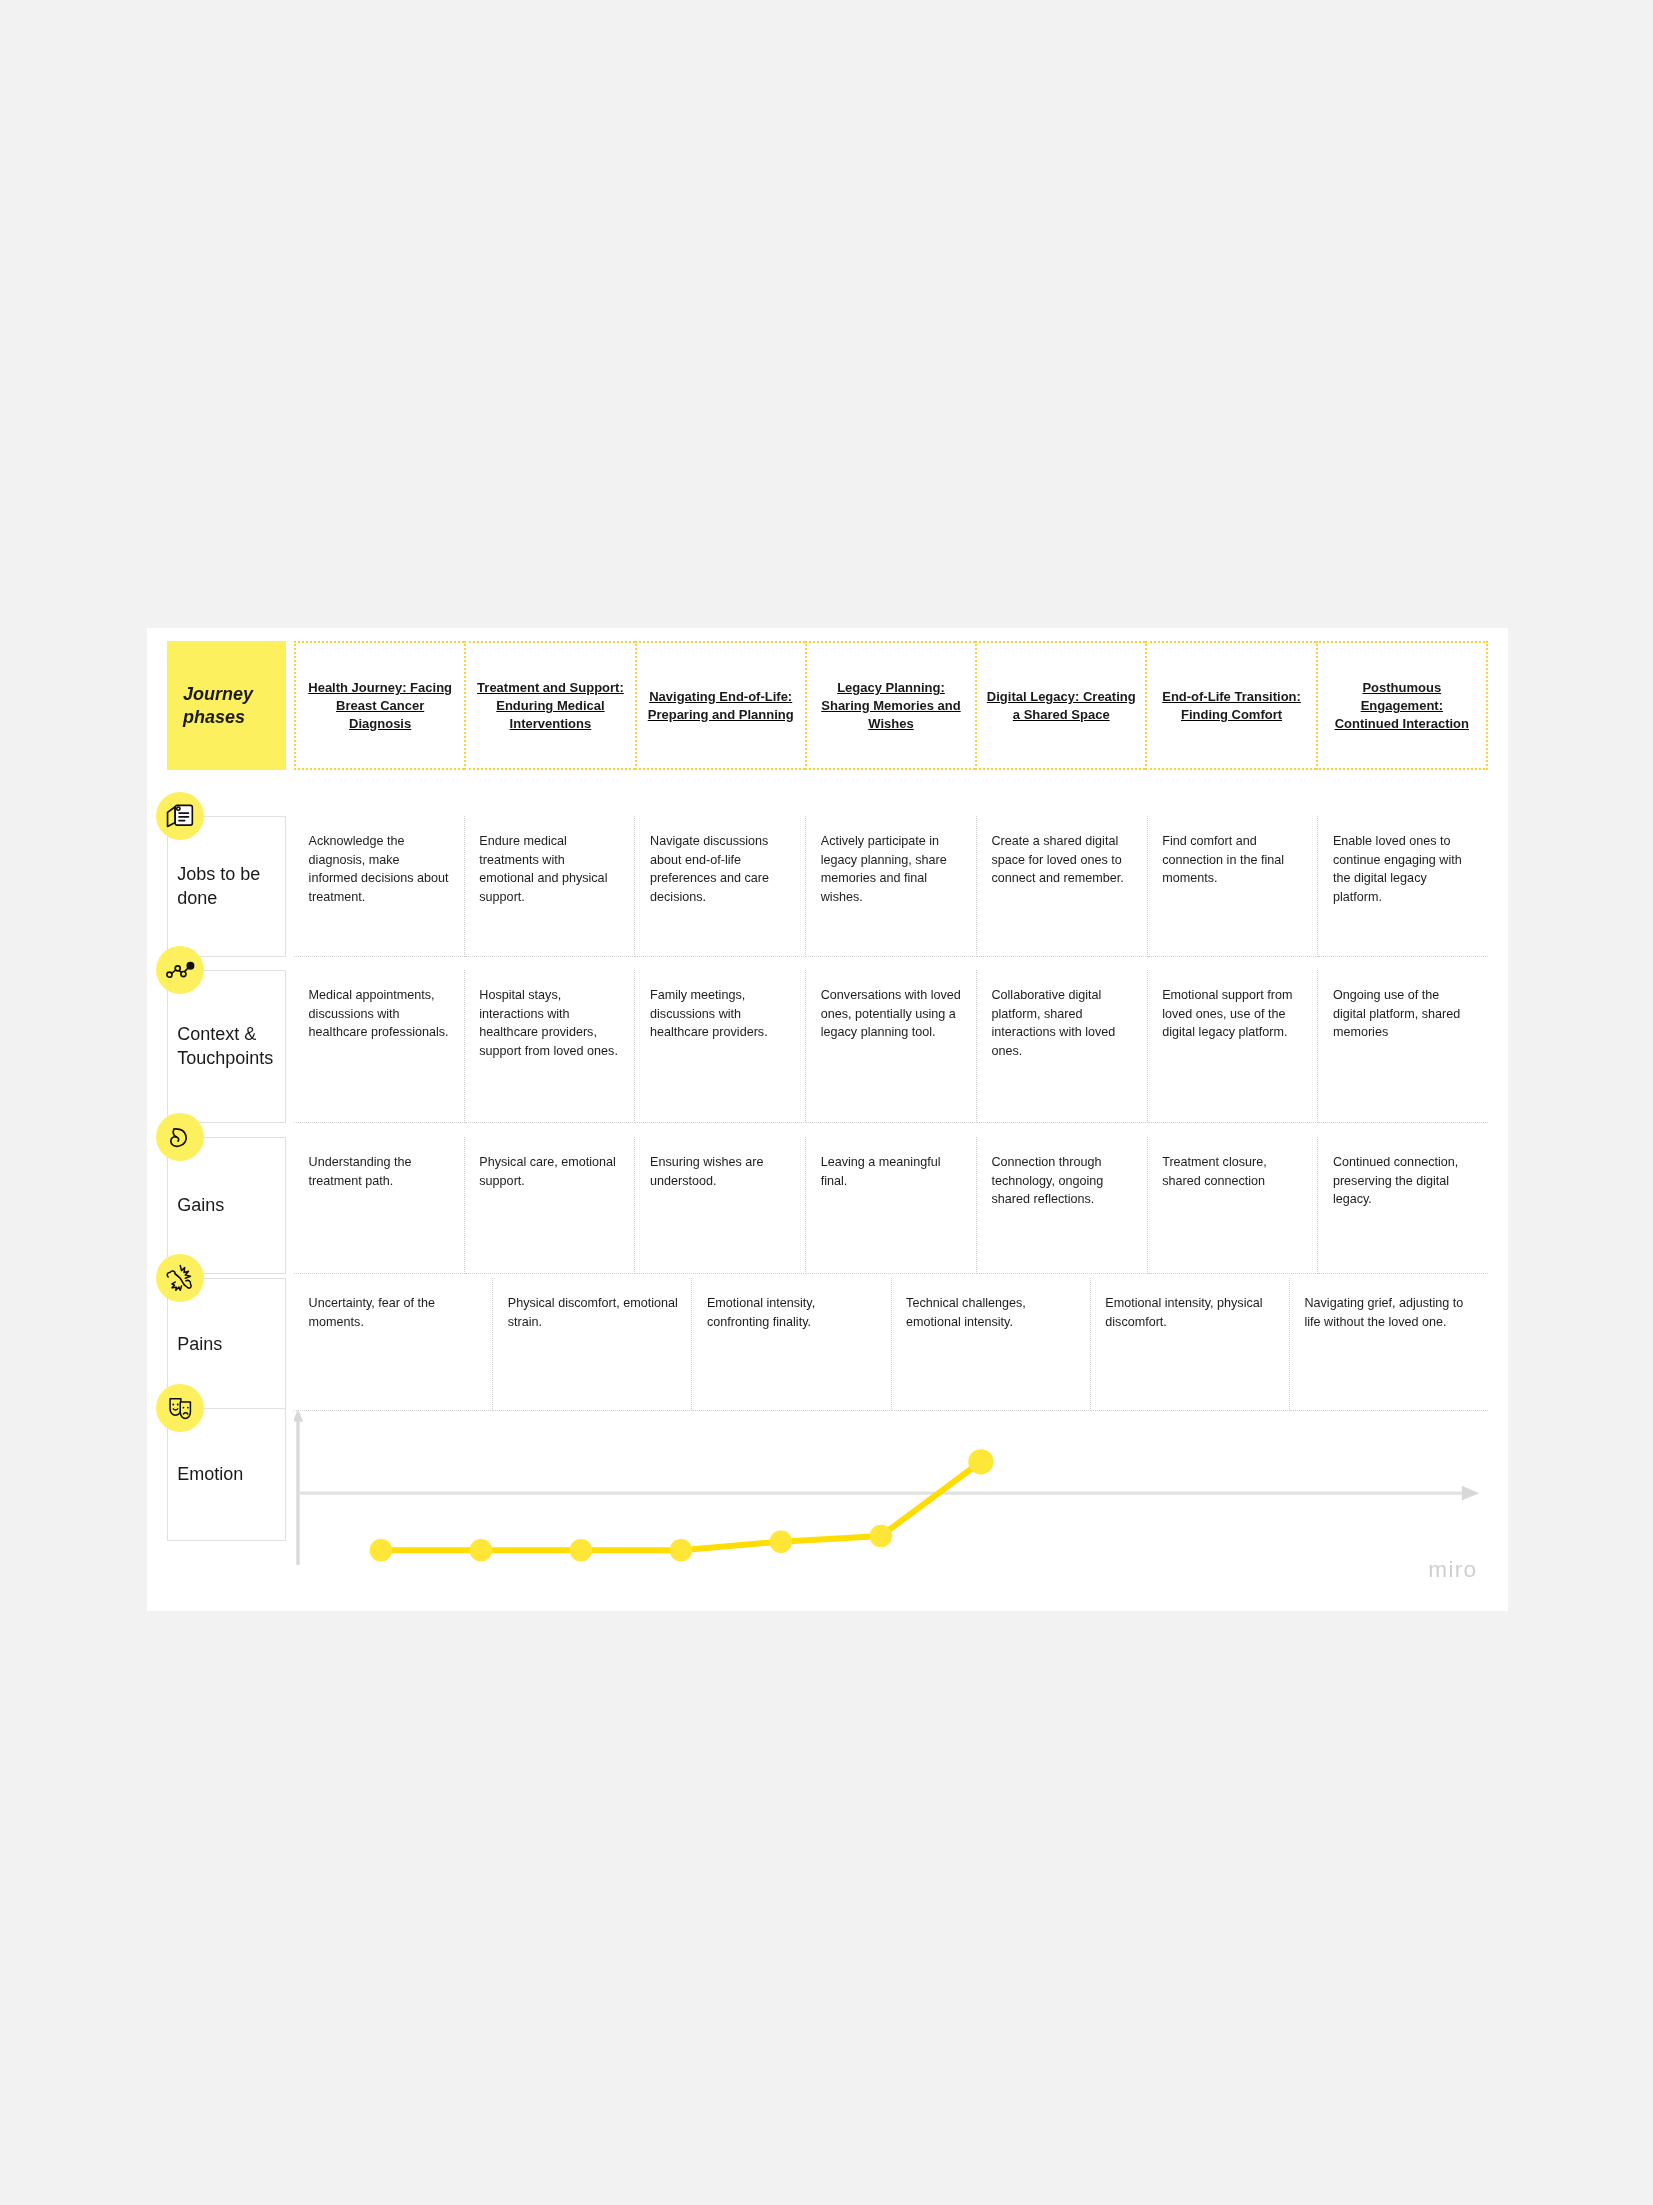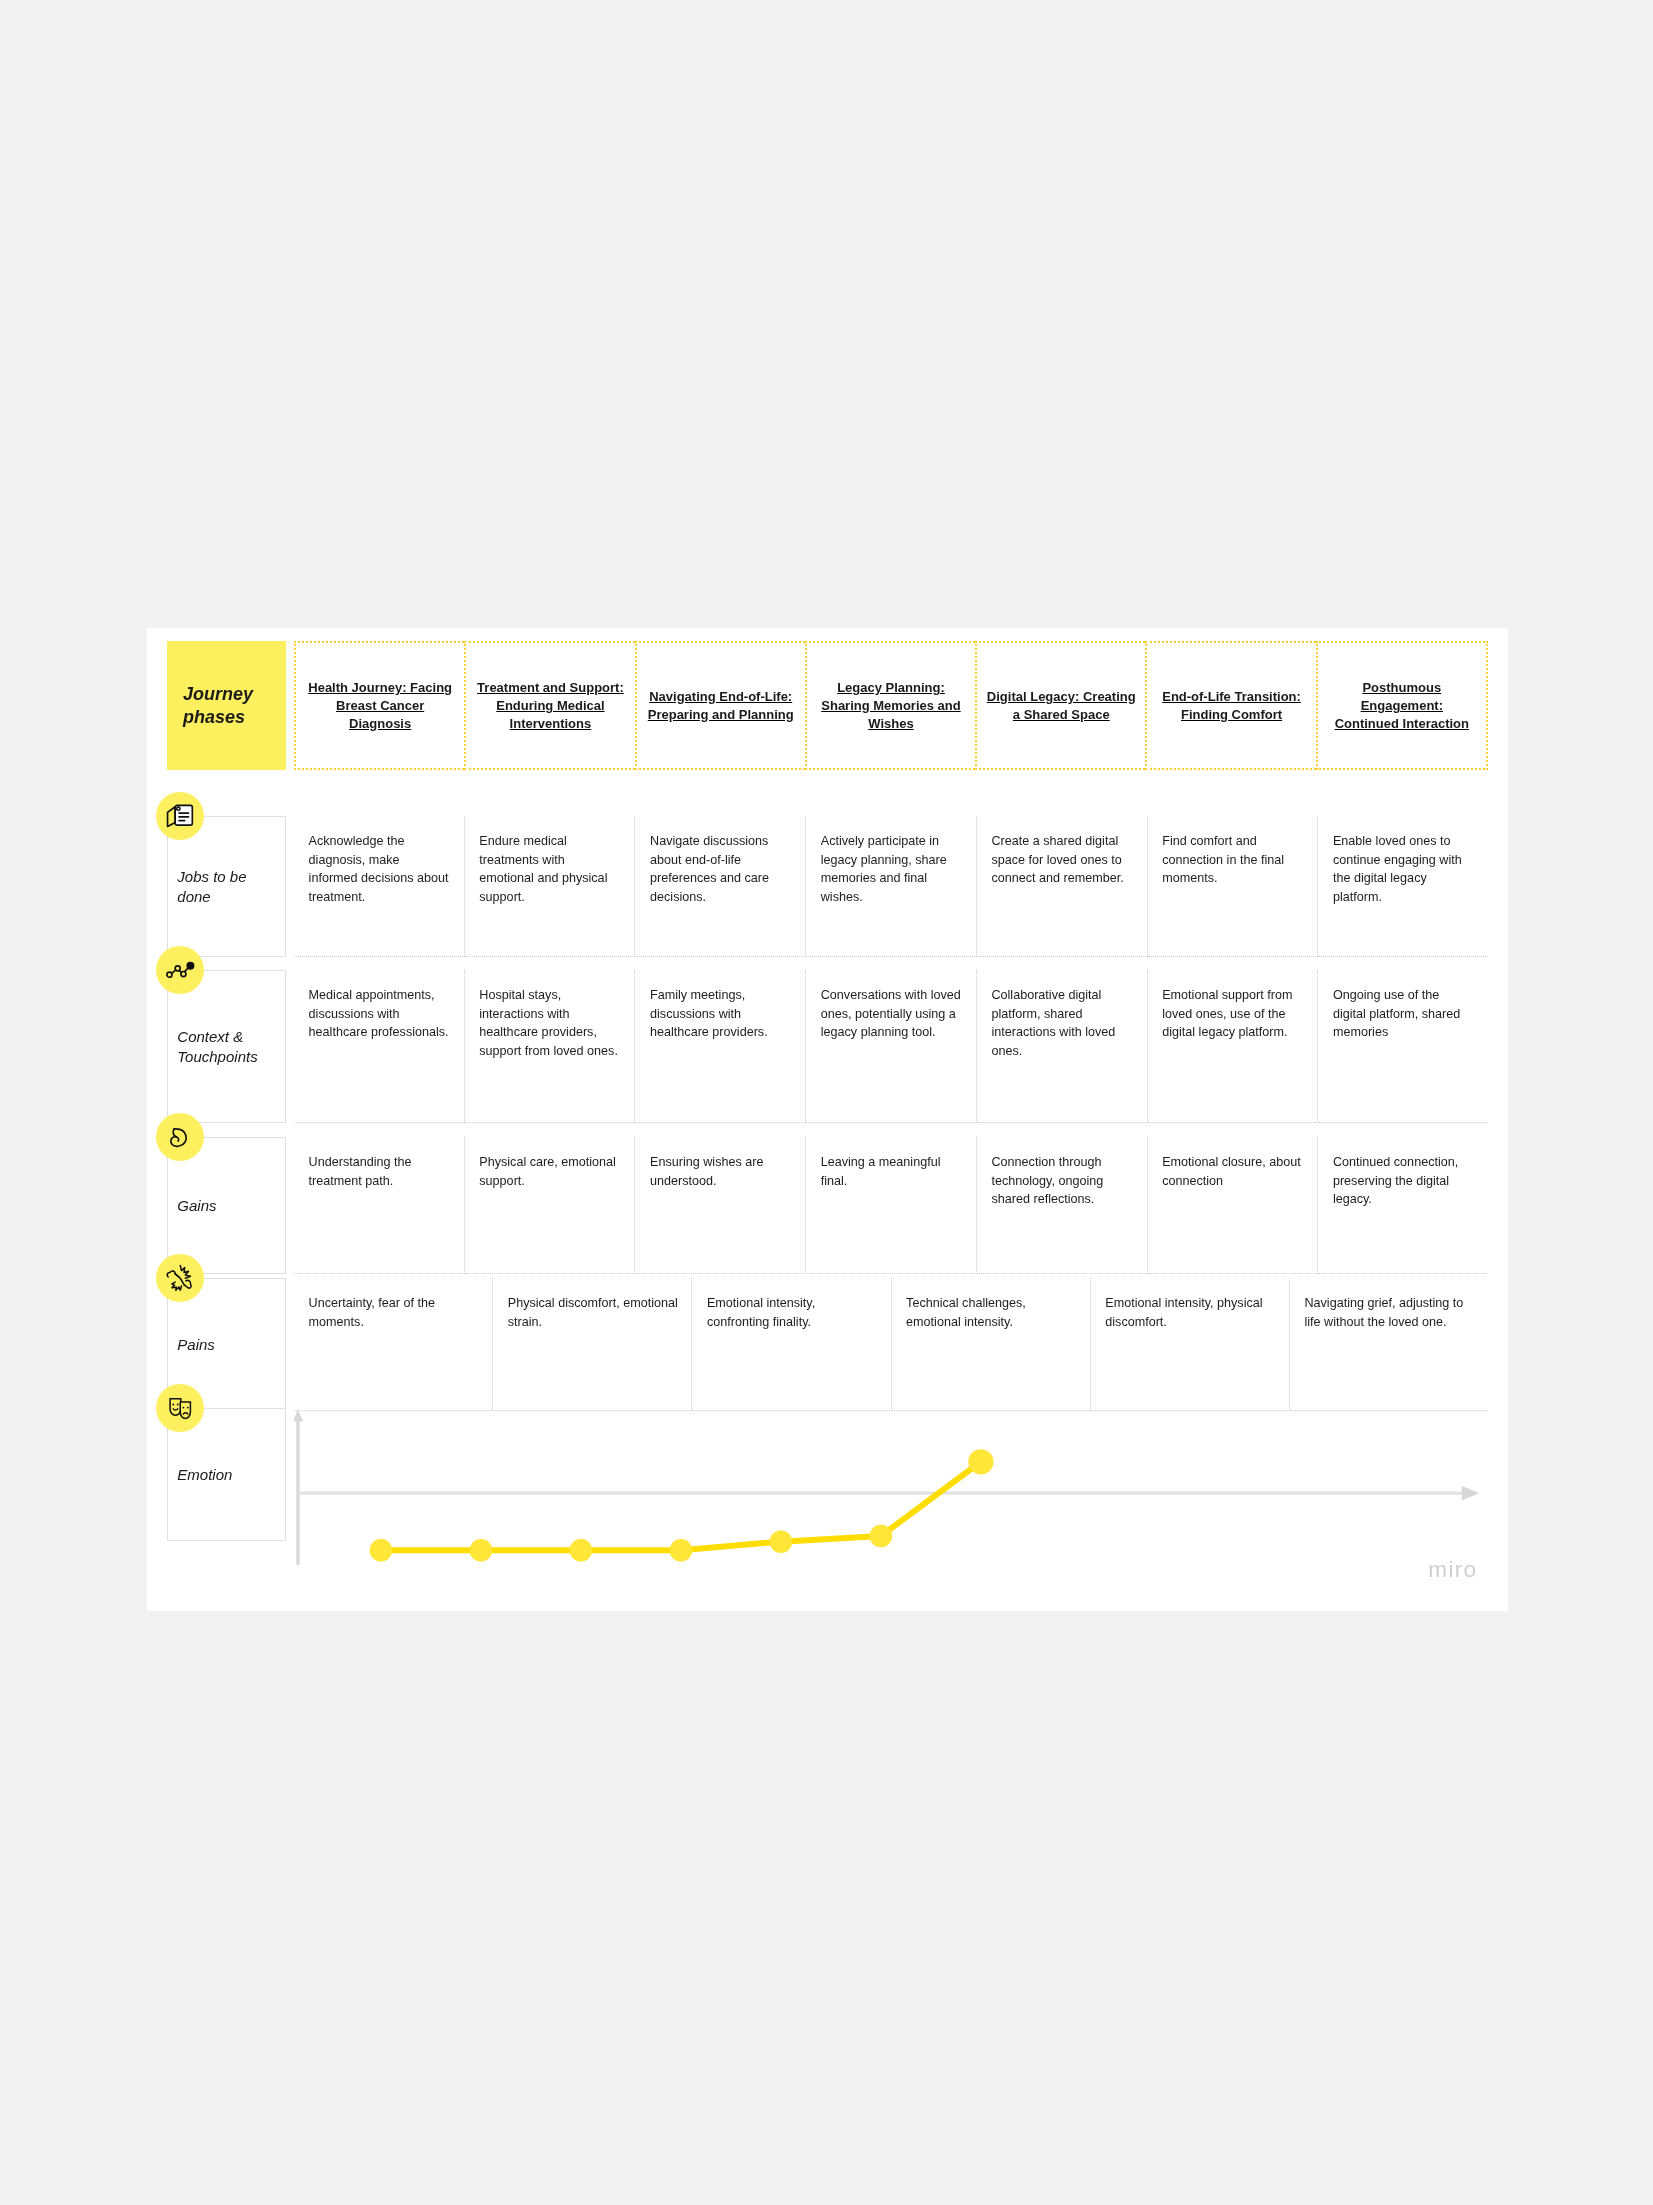--- a/index.html
+++ b/index.html
@@ -90,22 +90,21 @@
     left: 20px;
     width: 119px;
     background: #ffffff;
     border: 0.7px solid #e0e0e0;
     box-sizing: border-box;
     display: flex;
     align-items: center;
     padding-left: 9.3px;
   }
   .row-label .rl-text {
-    font-style: italic;
-    font-size: 15px;
+    font-size: 18px;
     line-height: 1.3;
     color: #1a1a1a;
     width: 103px;
   }
   .row-icon {
     position: absolute;
     left: 9.3px;
     width: 48px;
     height: 48px;
     border-radius: 50%;
@@ -290,21 +289,21 @@
       <div class="cell vc">
           <div class="cell-text">Ensuring wishes are understood.</div>
         </div>
       <div class="cell vc">
           <div class="cell-text">Leaving a meaningful final.</div>
         </div>
       <div class="cell vc">
           <div class="cell-text">Connection through technology, ongoing shared reflections.</div>
         </div>
       <div class="cell vc">
-          <div class="cell-text">Emotional closure, about connection</div>
+          <div class="cell-text">Treatment closure, shared connection</div>
         </div>
       <div class="cell vc">
           <div class="cell-text">Continued connection, preserving the digital legacy.</div>
         </div>
     </div>
 
     <div class="row-icon" style="top:626px">
       <svg width="30.5" height="30.5" viewBox="0 0 48 48" fill="none" stroke="#111" stroke-width="2.4" stroke-linecap="round" stroke-linejoin="round">
         <path d="M24 4 L26 12 L31 7 L30 15 L37 13 L32 19 L40 21 L32 24"></path>
         <path d="M16 30 L11 33 L15 35 L11 39 L18 38 L17 43 L22 38 L24 43 L26 36"></path>

